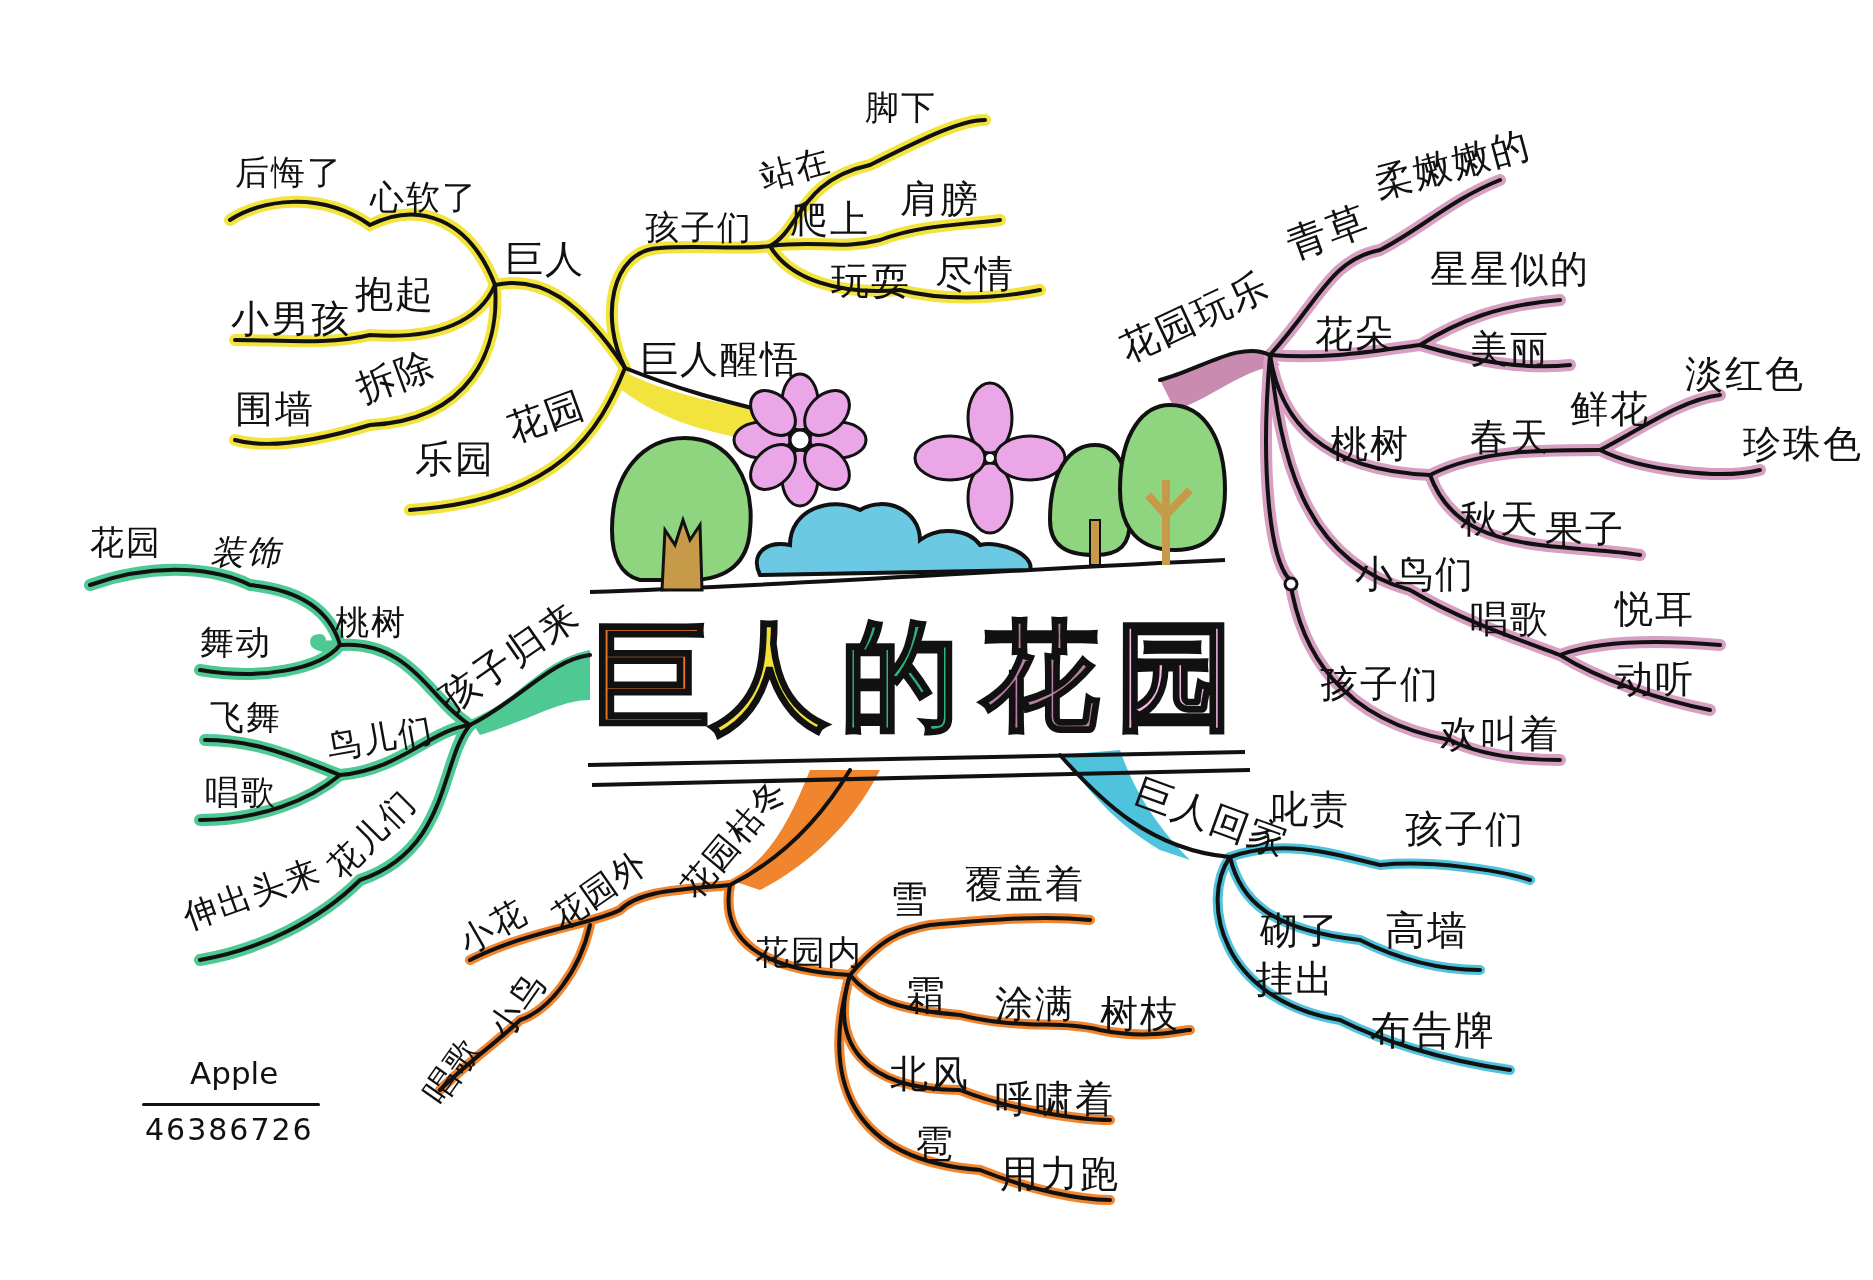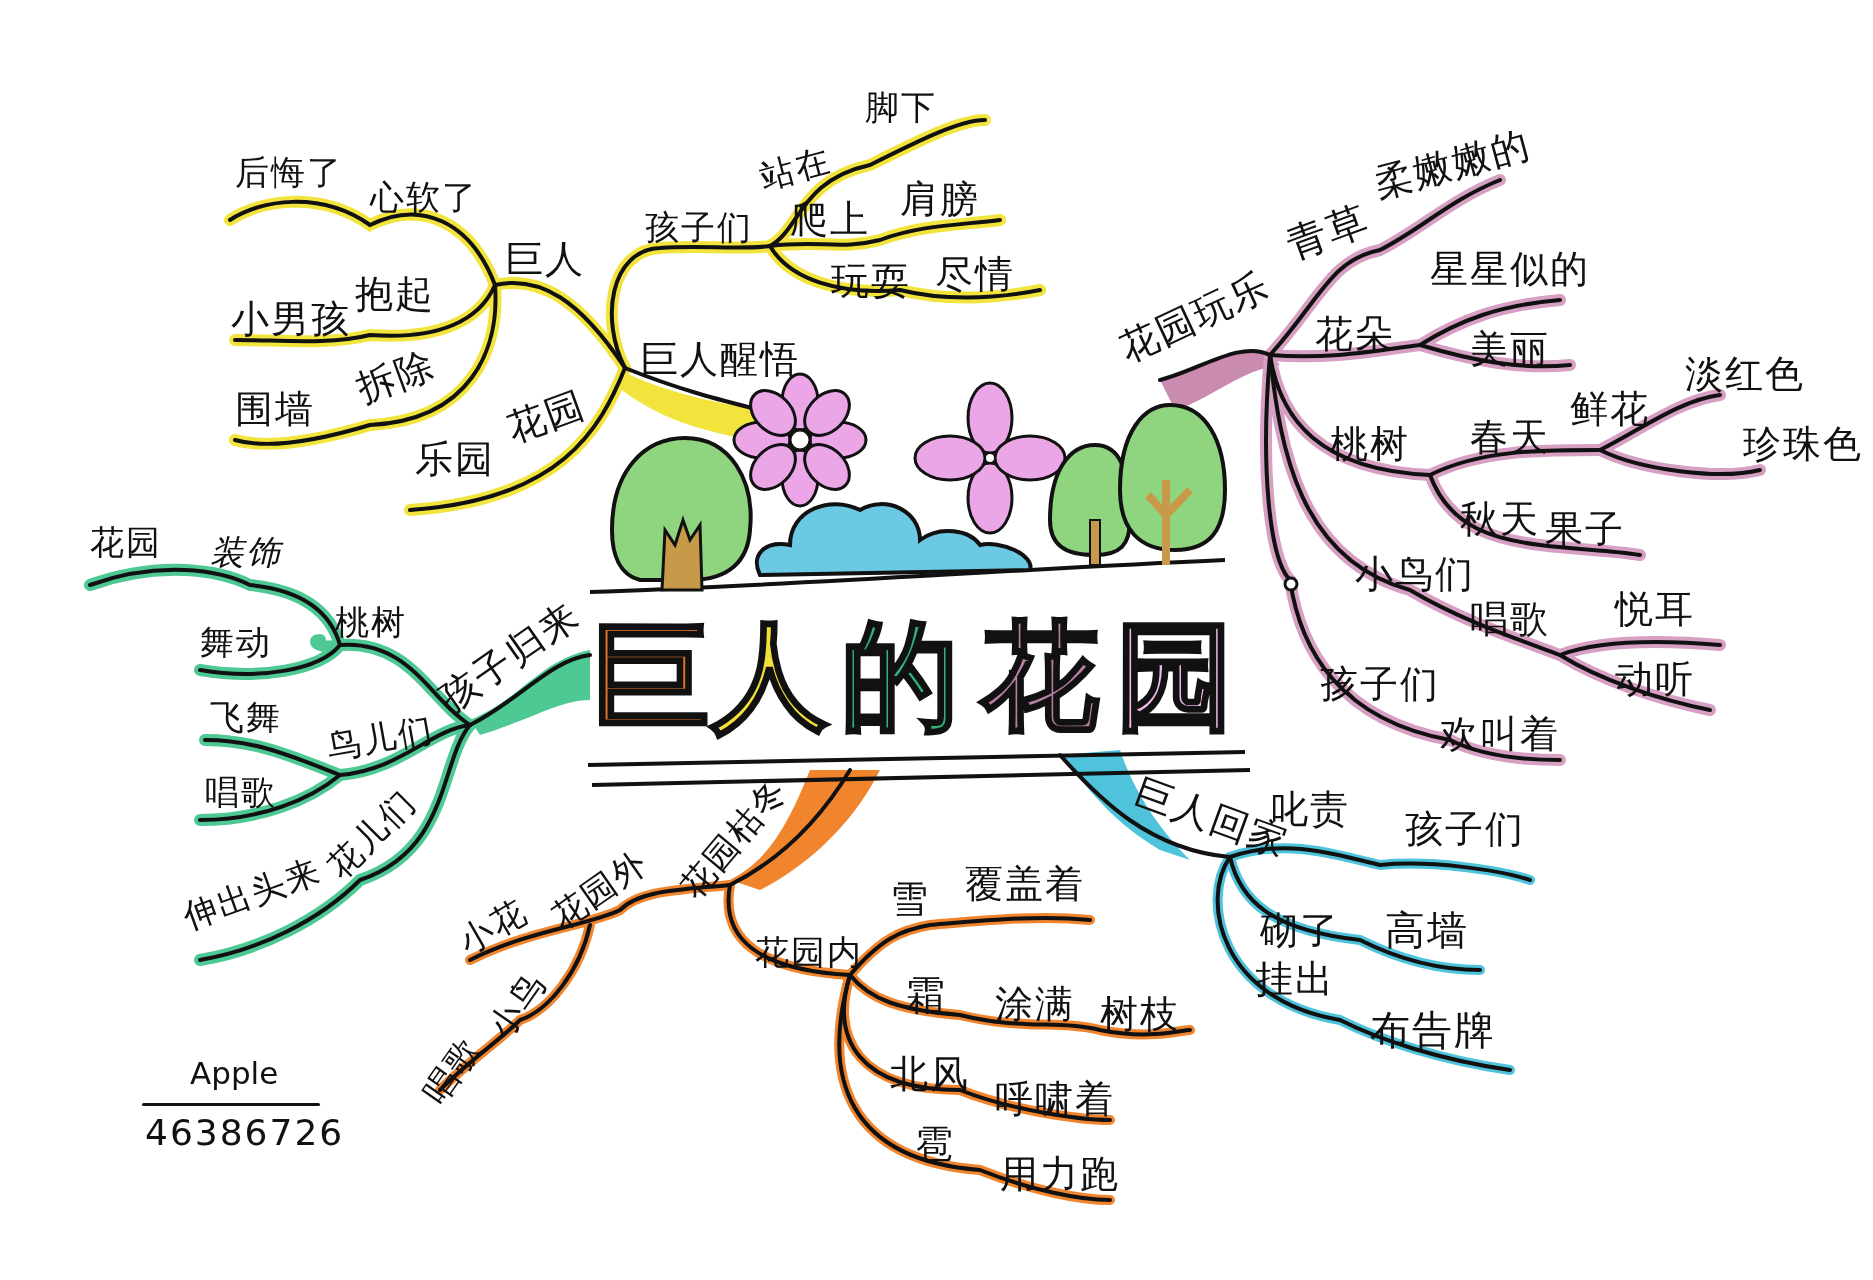--- a/index.html
+++ b/index.html
@@ -275,13 +275,13 @@
 <div class="lbl" style="left:1130px;top:770px;transform:rotate(20deg);">巨人回家</div>
 <div class="lbl" style="left:1270px;top:790px;">叱责</div>
 <div class="lbl" style="left:1405px;top:810px;">孩子们</div>
 <div class="lbl" style="left:1260px;top:880px;margin-top:31px;">砌了</div>
 <div class="lbl big" style="left:1385px;top:910px;">高墙</div>
 <div class="lbl" style="left:1255px;top:960px;">挂出</div>
 <div class="lbl big" style="left:1370px;top:1010px;">布告牌</div>
 
 <div class="sig" style="left:190px;top:1055px;font-size:31px;">Apple</div>
 <div style="position:absolute;left:142px;top:1103px;width:178px;height:3px;background:#111;border-radius:2px;"></div>
-<div class="sig" style="left:145px;top:1112px;font-size:36px;letter-spacing:2px;">46386726</div>
+<div class="sig" style="left:145px;top:1112px;font-size:30px;letter-spacing:2px;">46386726</div>
 
 </body></html>

